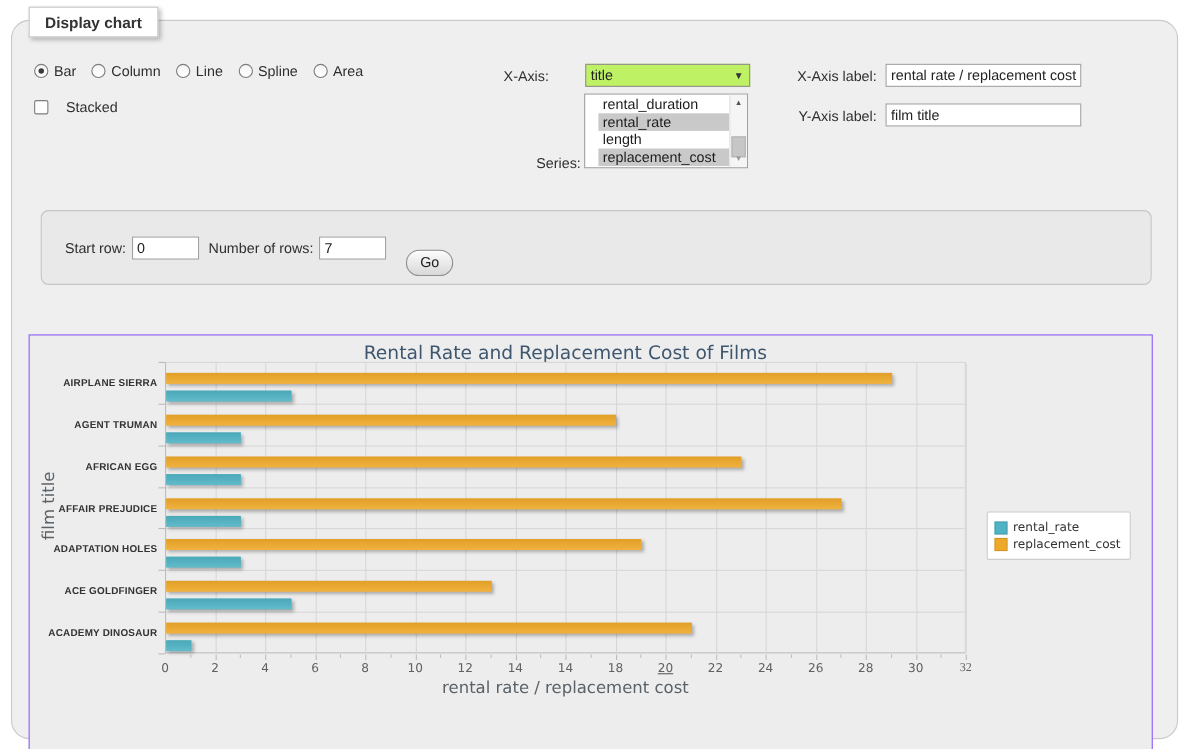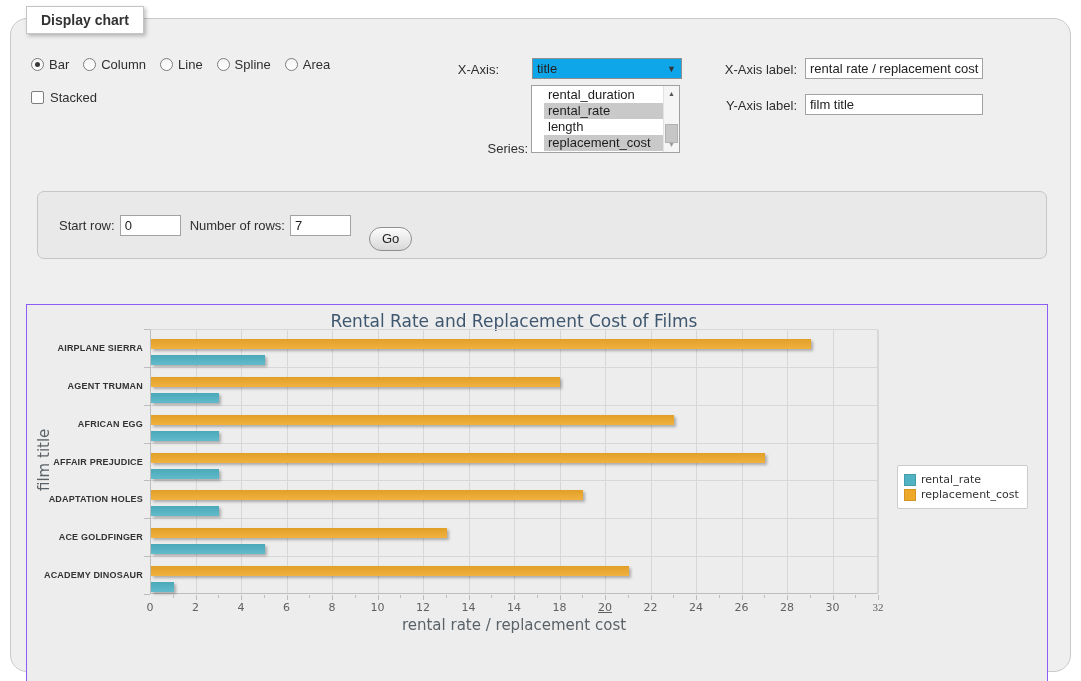--- a/index.html
+++ b/index.html
@@ -15,31 +15,31 @@
                 box-shadow:2px 2px 4px rgba(0,0,0,0.25); }
 
   
   .ctl-label { font-size:13px; color:#2f2f2f; }
   .radio-row { position:absolute; left:20px; top:38px; display:flex; align-items:center; gap:6px; }
   .radio-item { display:inline-flex; align-items:center; gap:5px; margin-right:8px; cursor:default; }
   .radio { position:relative; width:13px; height:13px; border:1px solid #7d7d7d; border-radius:50%;
            background:linear-gradient(#f4f4f4,#fff); flex:0 0 auto; }
   .radio.checked::after { content:""; position:absolute; left:3px; top:3px; width:5px; height:5px;
            border-radius:50%; background:#3a3a3a; }
-  .stacked-row { position:absolute; left:20px; top:71px; display:inline-flex; align-items:center; gap:6px; }
+  .stacked-row { position:absolute; left:20px; top:71px; display:inline-flex; align-items:center; gap:16px; }
   .checkbox { width:13px; height:13px; border:1px solid #7d7d7d; border-radius:2px; background:#fdfdfd; }
 
   .tinput { border:1px solid #a2a2a2; background:#fff; height:21px; font-size:13px; color:#222;
             font-family:"Liberation Sans",sans-serif; padding:0 4px; line-height:19px;
             white-space:nowrap; overflow:hidden; }
   .title-input { position:absolute; left:21px; top:108px; width:176px; }
 
   .xaxis-lab   { position:absolute; left:380px; top:43px;  width:108px; text-align:right; }
   .select      { position:absolute; left:521px; top:39px;  width:150px; height:21px;
-                 background:#0ea5e9; border:1px solid #8f8f8f; font-size:13px; color:#222;
+                 background:#bef264; border:1px solid #8f8f8f; font-size:13px; color:#222;
                  padding:2px 18px 0 4px; }
   .select .arrow { position:absolute; right:5px; top:5px; font-size:9px; color:#333; }
 
   .series-lab  { position:absolute; left:420px; top:122px; width:97px; text-align:right; }
   .listbox { position:absolute; left:520px; top:66px; width:149px; height:68px;
              background:#fff; border:1px solid #a0a0a0; overflow:hidden; }
   .lb-options { position:absolute; left:12px; top:1px; right:16px; }
   .lb-opt { height:16px; line-height:16px; font-size:13px; color:#1c1c1c; padding-left:4px;
             white-space:nowrap; overflow:hidden; }
   .lb-opt.selected { background:#c9c9c9; }

